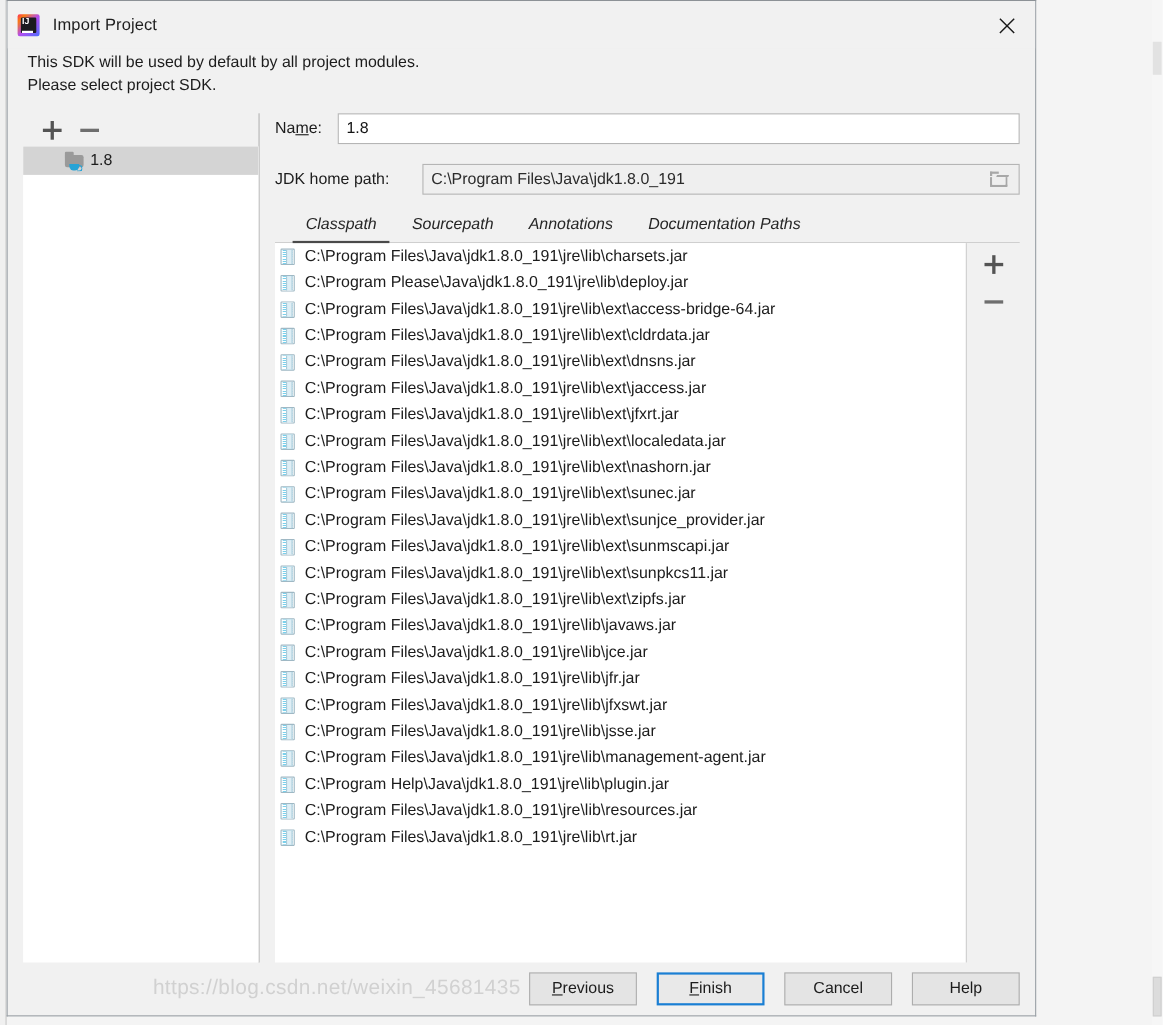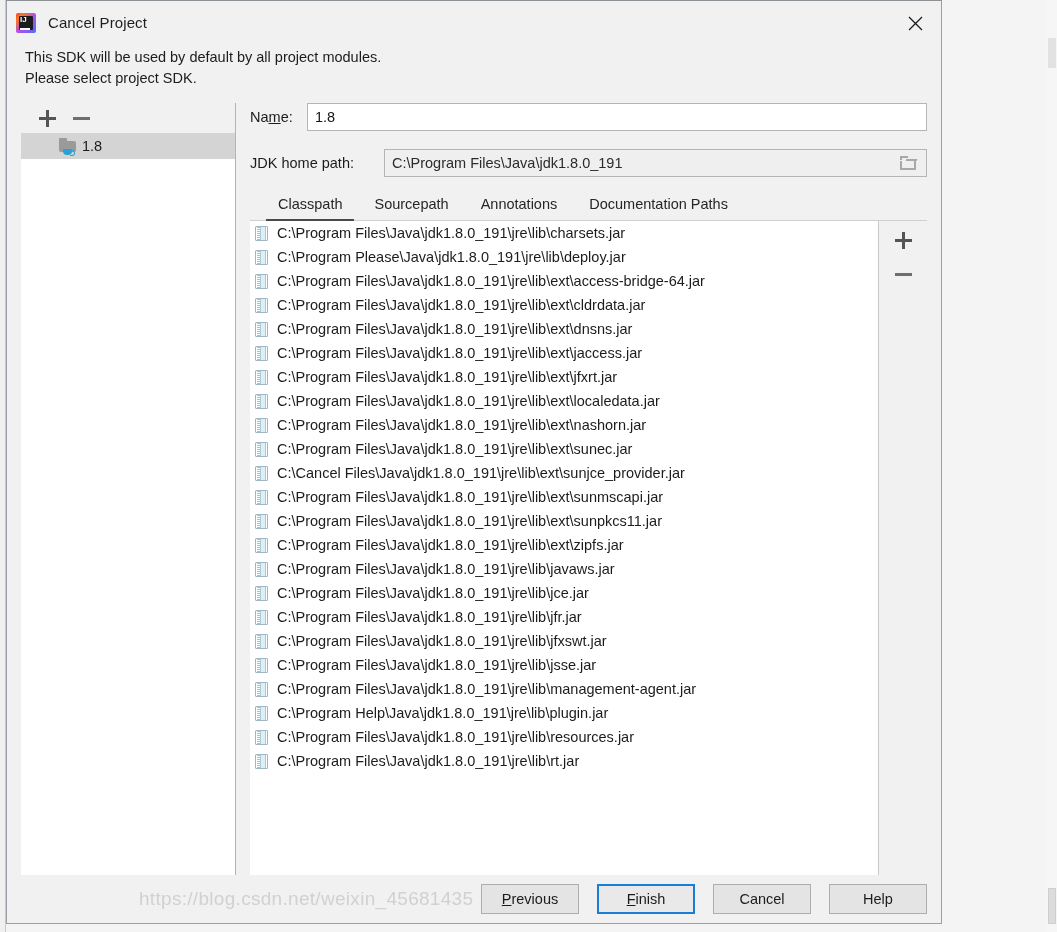--- a/index.html
+++ b/index.html
@@ -280,20 +280,21 @@
 
   
   .tabs {
     display: flex;
     align-items: flex-end;
     height: 34px;
     flex: 0 0 34px;
     border-bottom: 1px solid #cfcfcf;
     padding-left: 12px;
     gap: 0;
+    font-style: italic;
   }
   .tab {
     font-size: 14.5px;
     color: #262626;
     padding: 0 16px 8px 16px;
     cursor: default;
     position: relative;
   }
   .tab.active::after {
     content: "";
@@ -426,21 +427,21 @@
   </div>
 
   <div class="dialog">
 
     <div class="titlebar">
       <div class="app-icon">
         <div class="inner"></div>
         <div class="ij">IJ</div>
         <div class="bar"></div>
       </div>
-      <div class="title-text">Cancel Project</div>
+      <div class="title-text">Import Project</div>
       <div class="close-btn">
         <svg width="15" height="15" viewBox="0 0 15 15" aria-hidden="true">
           <path d="M1 1 L14 14 M14 1 L1 14" stroke="#1b1b1b" stroke-width="1.3" fill="none"></path>
         </svg>
       </div>
     </div>
 
     <div class="descr">
       <div>This SDK will be used by default by all project modules.</div>
       <div>Please select project SDK.</div>
@@ -527,21 +528,21 @@
               <div class="cp-row">
                 <span class="jar-icon"></span>
                 <span class="cp-text">C:\Program Files\Java\jdk1.8.0_191\jre\lib\ext\nashorn.jar</span>
               </div>
               <div class="cp-row">
                 <span class="jar-icon"></span>
                 <span class="cp-text">C:\Program Files\Java\jdk1.8.0_191\jre\lib\ext\sunec.jar</span>
               </div>
               <div class="cp-row">
                 <span class="jar-icon"></span>
-                <span class="cp-text">C:\Cancel Files\Java\jdk1.8.0_191\jre\lib\ext\sunjce_provider.jar</span>
+                <span class="cp-text">C:\Program Files\Java\jdk1.8.0_191\jre\lib\ext\sunjce_provider.jar</span>
               </div>
               <div class="cp-row">
                 <span class="jar-icon"></span>
                 <span class="cp-text">C:\Program Files\Java\jdk1.8.0_191\jre\lib\ext\sunmscapi.jar</span>
               </div>
               <div class="cp-row">
                 <span class="jar-icon"></span>
                 <span class="cp-text">C:\Program Files\Java\jdk1.8.0_191\jre\lib\ext\sunpkcs11.jar</span>
               </div>
               <div class="cp-row">

